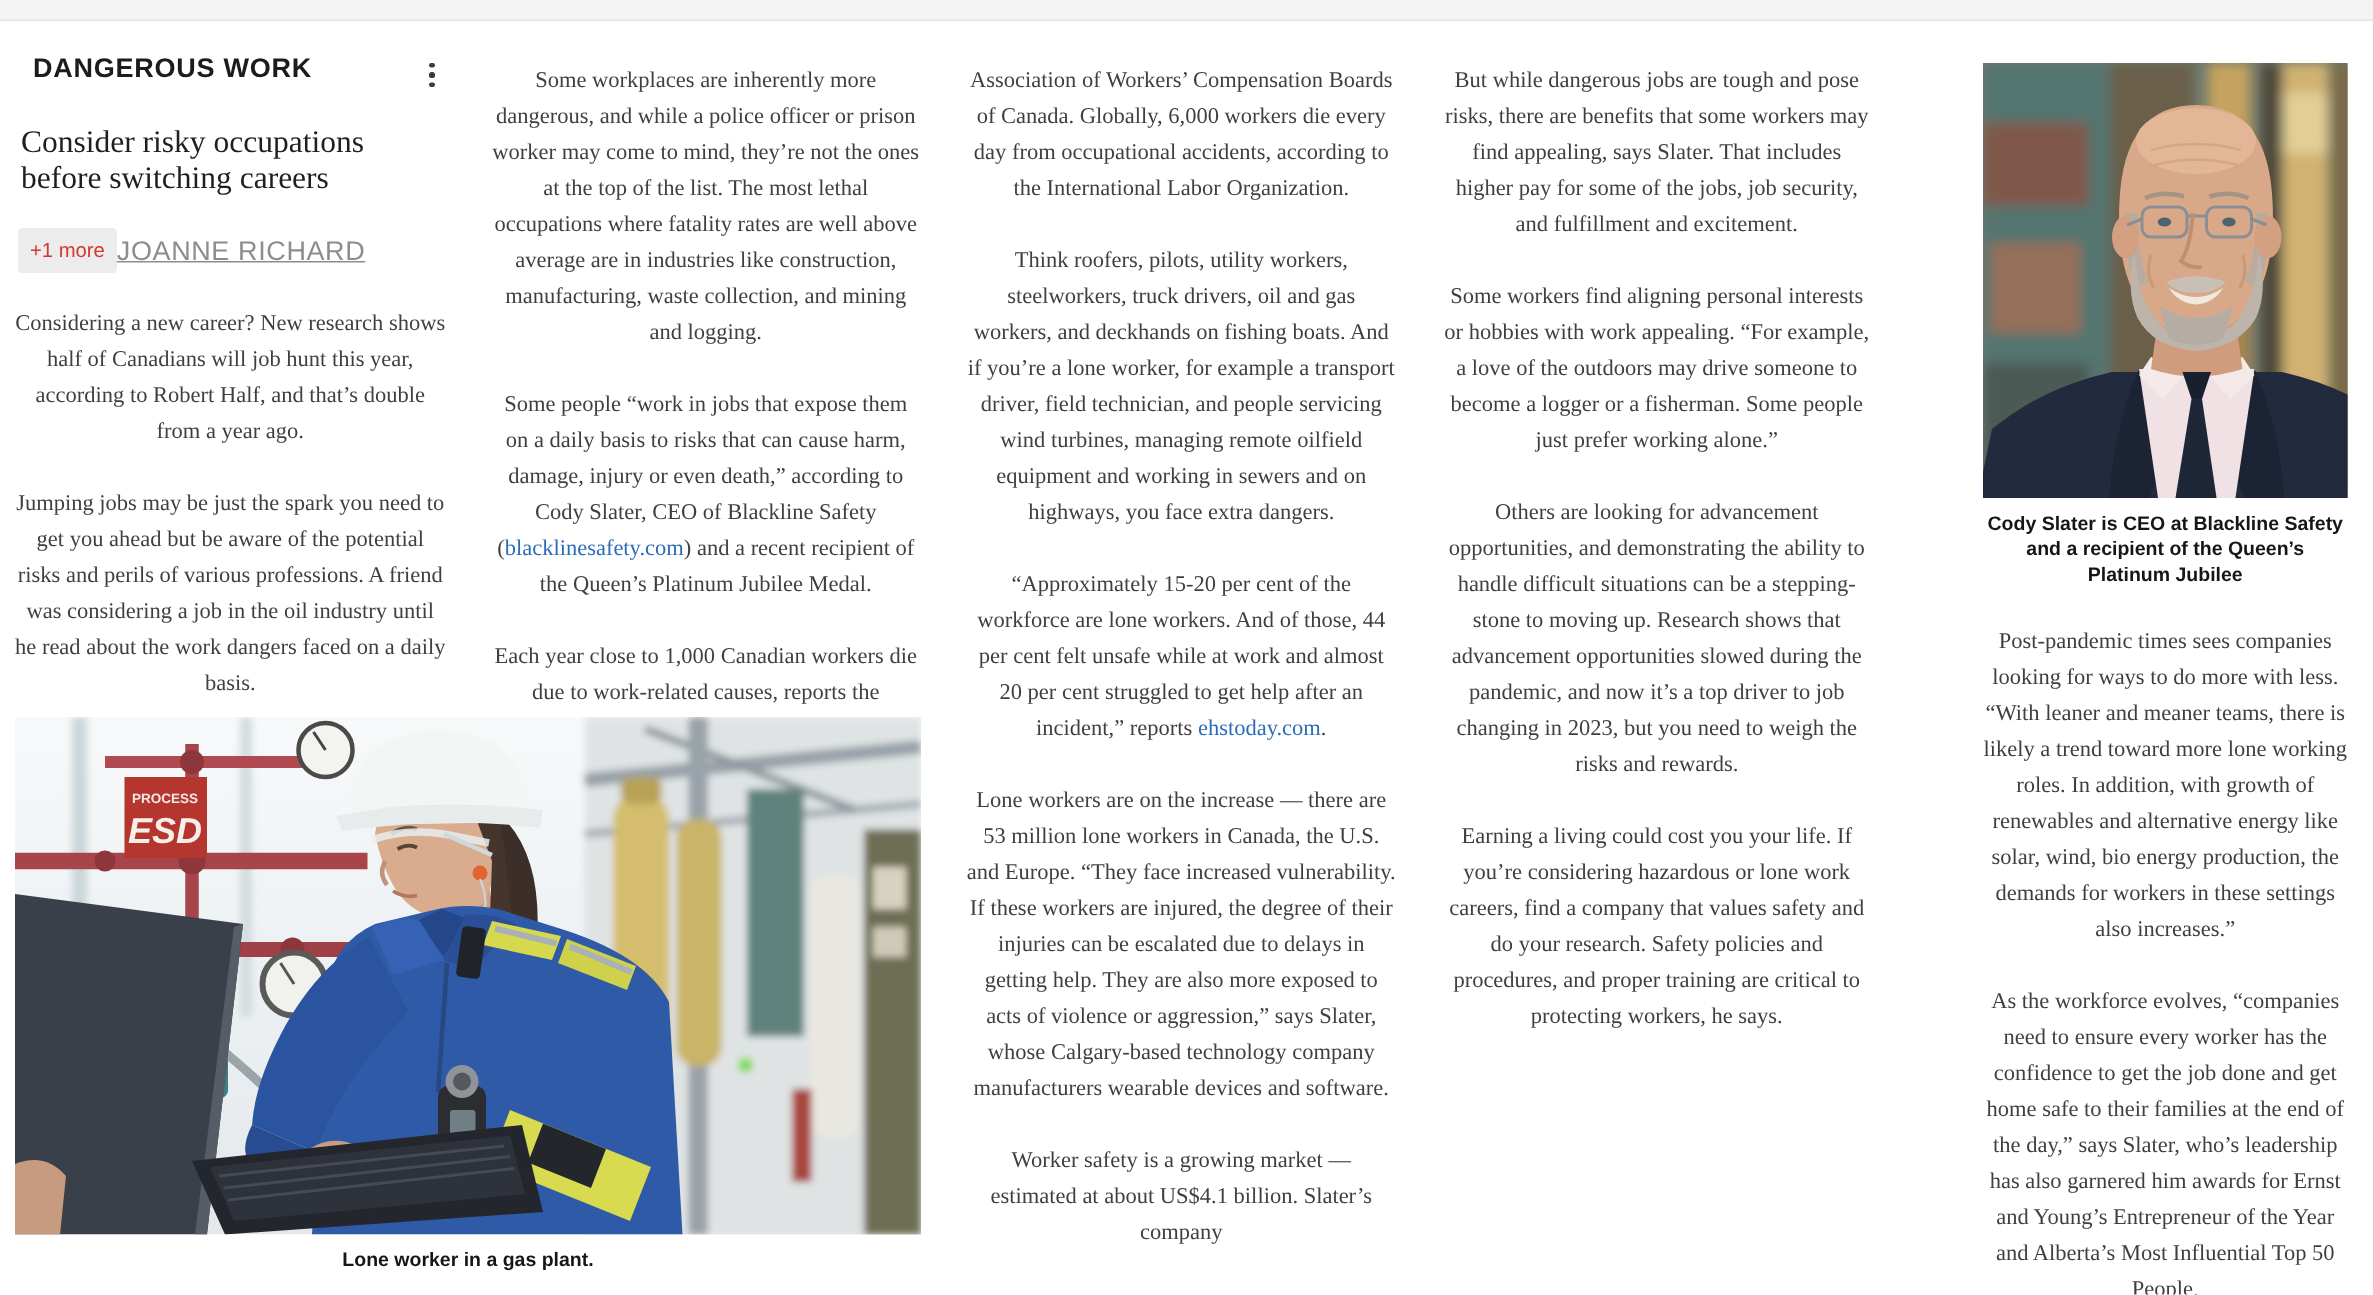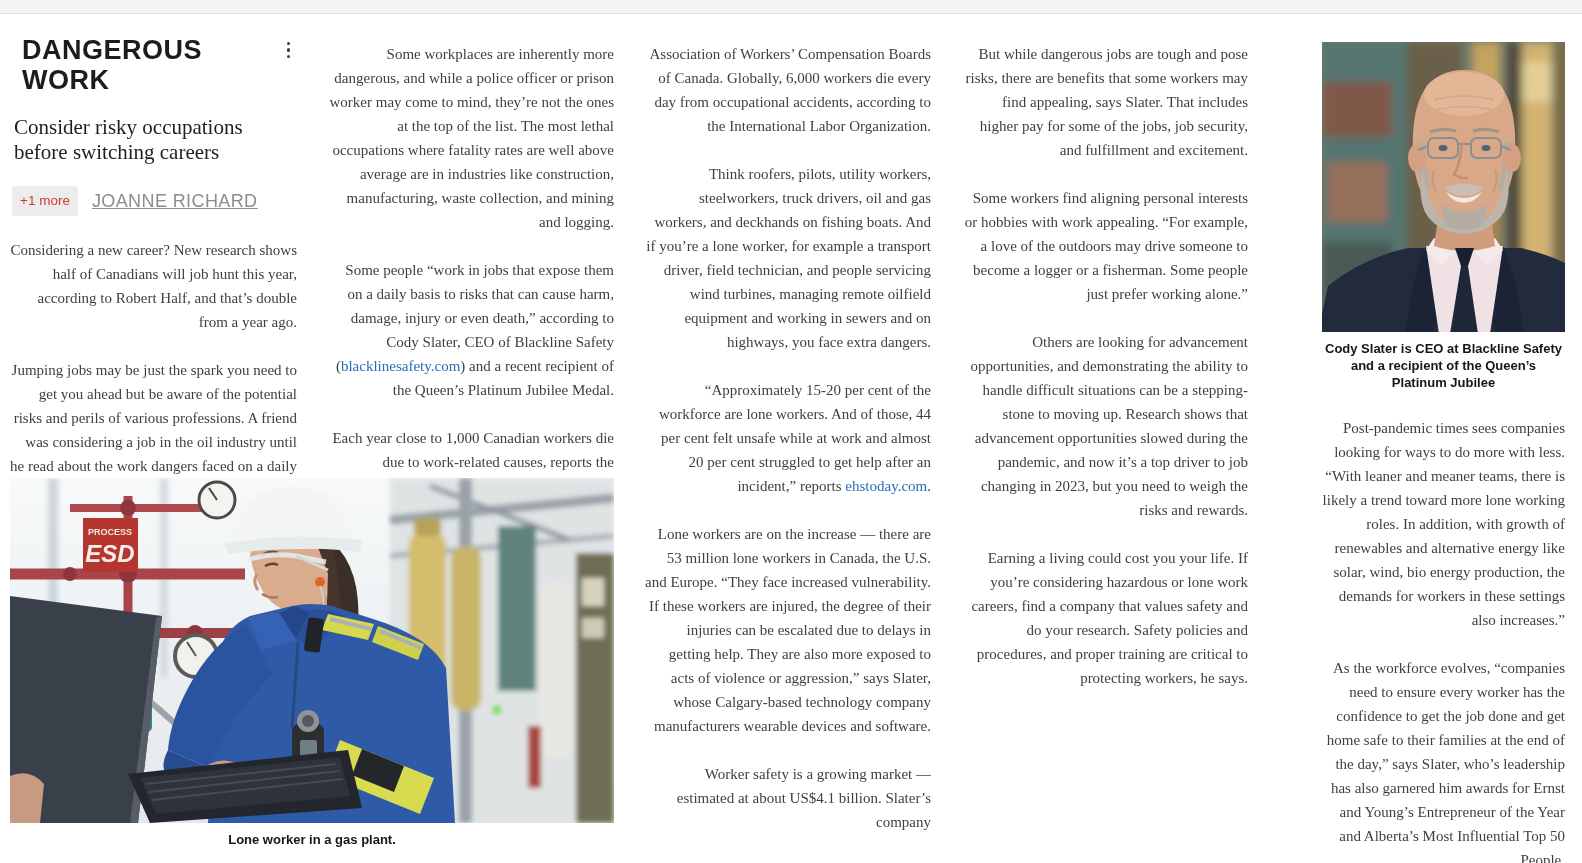--- a/index.html
+++ b/index.html
@@ -15,48 +15,48 @@
   .content {
     display:grid;
     grid-template-columns: repeat(5, 287px);
     grid-template-rows: 448px auto;
     column-gap:30px;
     padding:16px 17px 0 10px;
   }
   .col {
     font-size:15px; line-height:24px; color:#3f3f3f; overflow:hidden;
   }
-  .col p { margin:0 0 24px 0; text-align:right; }
+  .col p { margin:0 0 24px 0; text-align:center; }
   .textpad { padding-top:12px; }
   .col1 { grid-column:1; grid-row:1; }
   .col2 { grid-column:2; grid-row:1; }
   .col3 { grid-column:3; grid-row:1 / 3; }
   .col4 { grid-column:4; grid-row:1 / 3; }
   .col5 { grid-column:5; grid-row:1 / 3;margin-left:44px; }
   .worker-figure { grid-column:1 / 3; grid-row:2; margin:0; }
   .header-row {
     display:flex; justify-content:space-between; align-items:flex-start;
     padding:6px 0 0 12px;
   }
   .title {
     font-family:"Liberation Sans", sans-serif;
-    font-weight:700; font-size:27px; letter-spacing:0.5px;
+    font-weight:700; font-size:18px; letter-spacing:0.5px;
     color:#1c1c1c; margin:0; line-height:1.1;
   }
   .kebab {
     width:18px; height:24px; display:flex; flex-direction:column;
     align-items:center; justify-content:center; gap:3px; cursor:pointer; margin-top:2px;
   }
   .kebab i { width:3.5px; height:3.5px; border-radius:50%; background:#3c3c3c; display:block; }
   .subtitle {
     font-weight:400; font-size:21px; color:#1f1f1f;
     text-align:left; margin:20px 4px 0 4px; line-height:1.15;
   }
   .byline-row {
-    display:flex; align-items:center; gap:14px;
+    display:flex; align-items:center; 
     margin:22px 0 22px 2px;
     font-family:"Liberation Sans", sans-serif;
   }
   .badge {
     background:#ececec; color:#cf3a2e; font-size:13.5px;
     padding:3px 8px; border-radius:3px; cursor:pointer;
   }
   .byline { color:#8d8d8d; font-size:18px; letter-spacing:0.4px;text-decoration:underline; }
   a.link { color:#2b6cb8; text-decoration:none; cursor:pointer; }
   figure { margin:0; }

